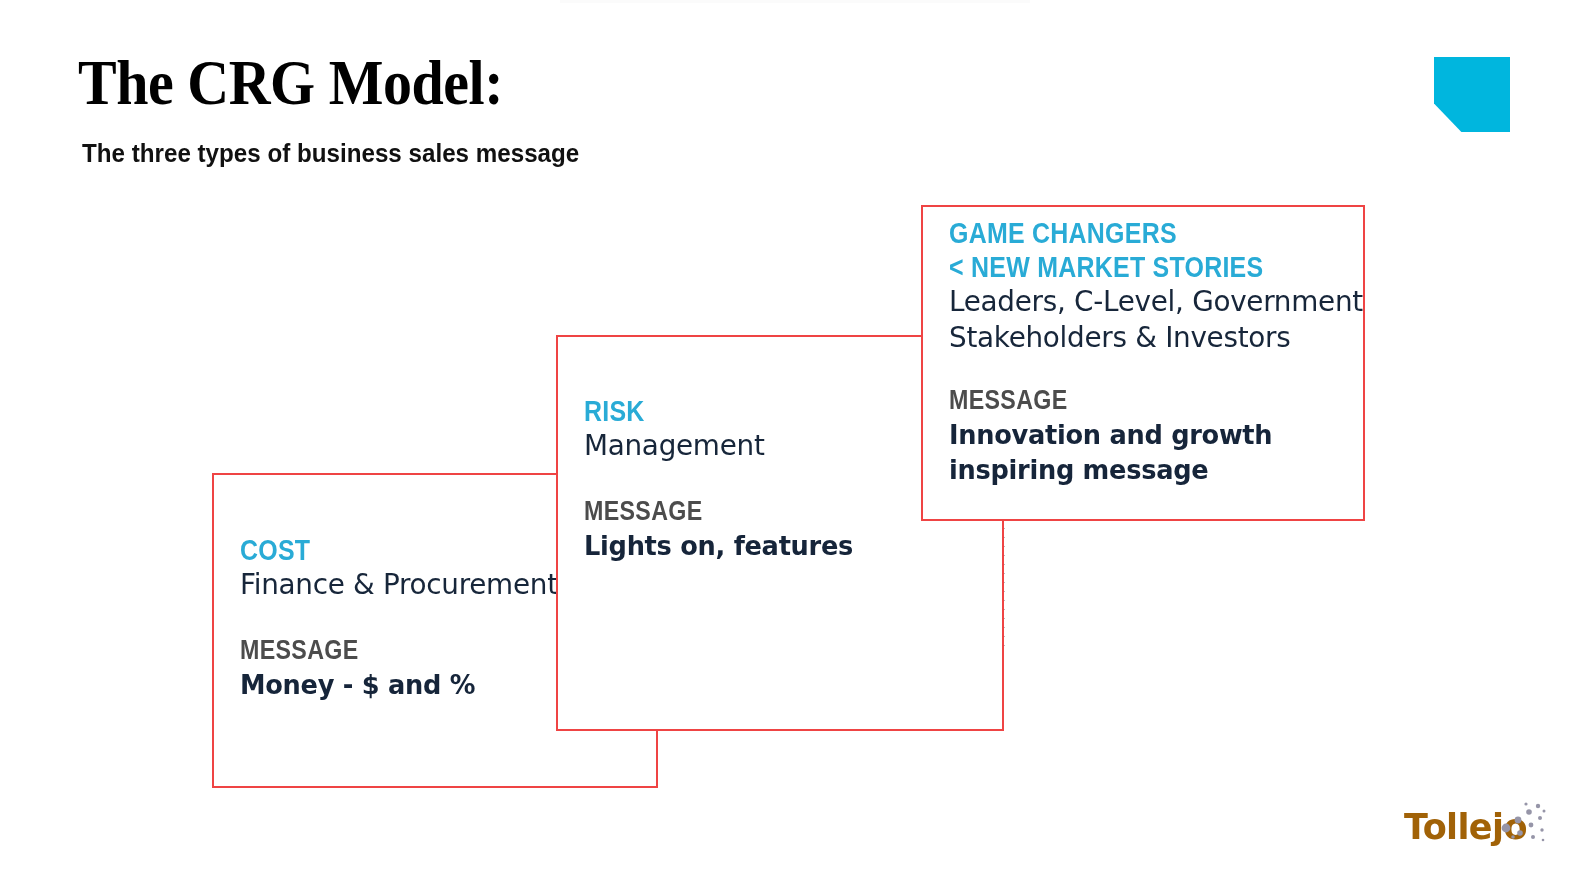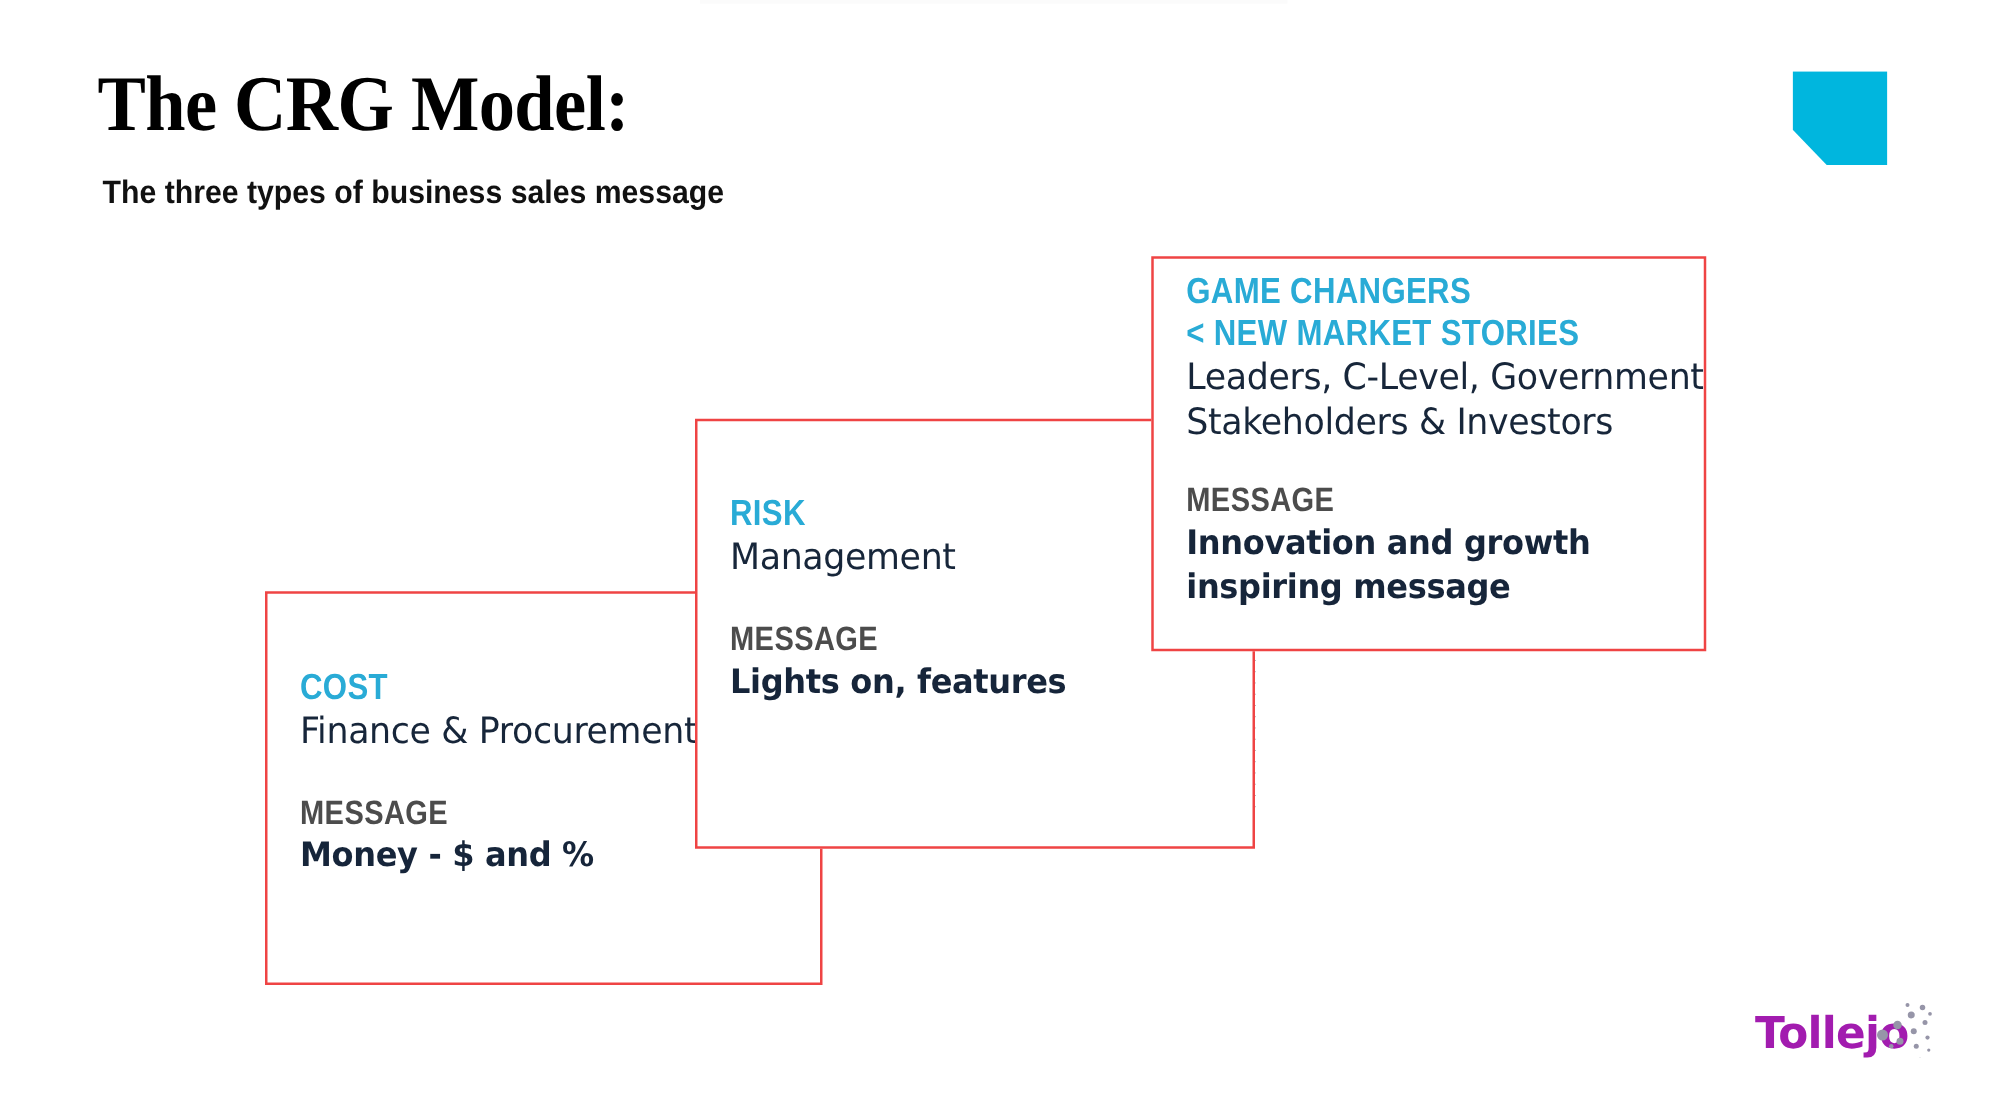--- a/index.html
+++ b/index.html
@@ -81,21 +81,21 @@
     box-sizing: border-box;
   }
   .callout .inner {
     position: absolute;
     left: 26px;
     right: 8px;
     top: 0;
   }
 
   .box-cost   { left: 212px; top: 473px; width: 446px; height: 315px; z-index: 3; }
-  .box-risk   { left: 556px; top: 335px; width: 448px; height: 344px; z-index: 5; }
+  .box-risk   { left: 556px; top: 335px; width: 448px; height: 396px; z-index: 5; }
   .box-game   { left: 921px; top: 205px; width: 444px; height: 316px; z-index: 7; }
 
   .box-cost .inner { top: 58px; }
   .box-risk .inner { top: 57px; }
   .box-game .inner { top: 9px; }
 
   
   .tail {
     position: absolute;
     background-image:
@@ -166,21 +166,21 @@
     height: 54px;
   }
   .logo-word {
     position: absolute;
     left: 0;
     top: 4px;
     font-family: "DejaVu Sans", "Liberation Sans", sans-serif;
     font-weight: bold;
     font-size: 35px;
     line-height: 1;
-    color: #a21caf;
+    color: #a16207;
     letter-spacing: -0.6px;
   }
   .logo-dots {
     position: absolute;
     left: 92px;
     top: -4px;
     width: 52px;
     height: 44px;
   }
 </style>

